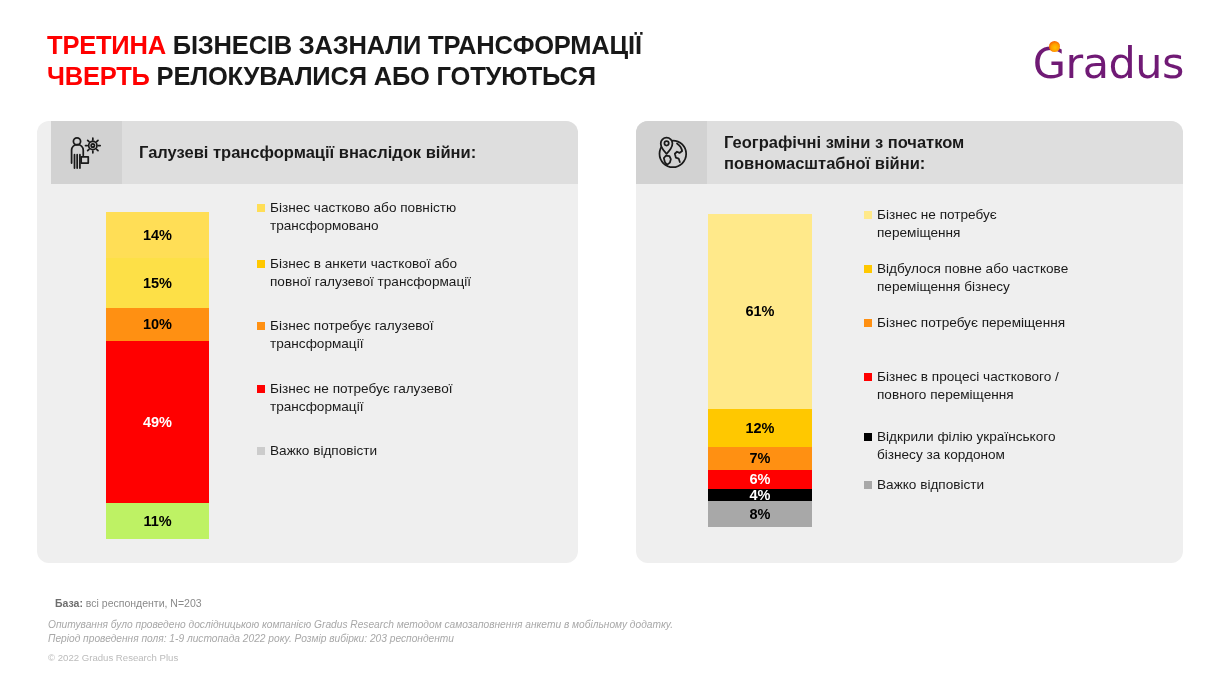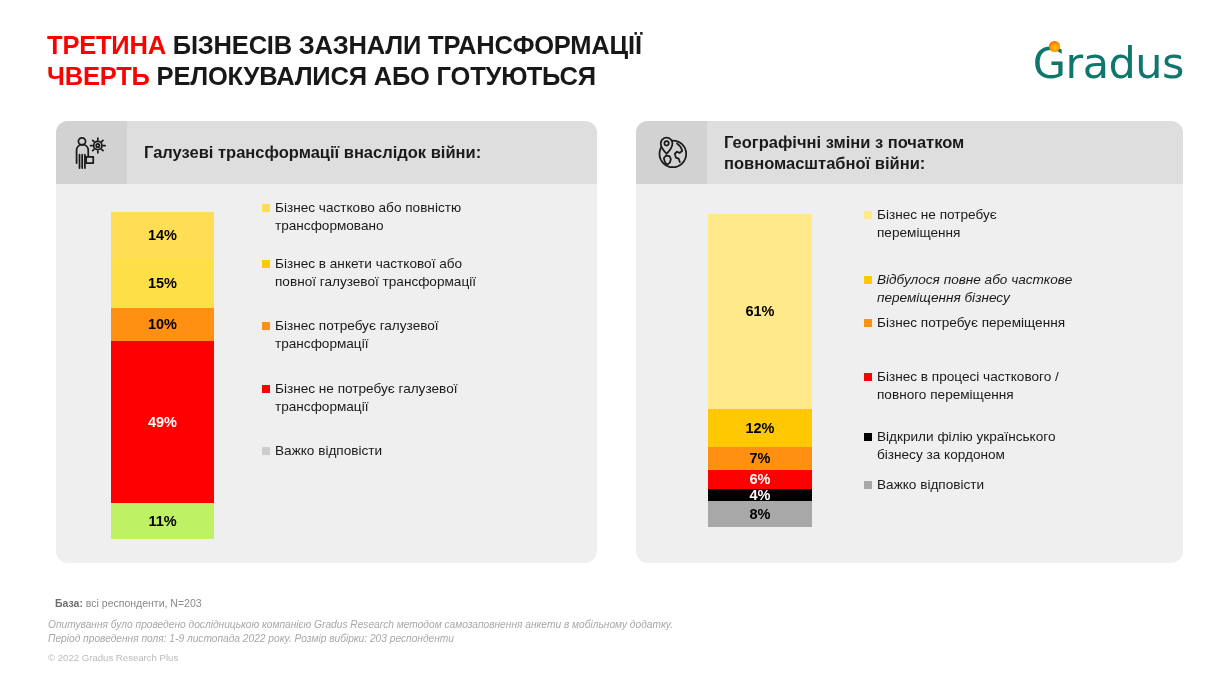--- a/index.html
+++ b/index.html
@@ -15,36 +15,36 @@
   .title {
     position: absolute; left: 47px; top: 30px;
     font-size: 25.5px; font-weight: bold; line-height: 31px;
     color: #181818; letter-spacing: -0.2px; white-space: nowrap;
   }
   .title .hl { color: #FF0000; }
 
   
   .logo { position: absolute; right: 42px; top: 38px; height: 50px; }
   .logo-word {
-    font-size: 43px; font-weight: 400; color: #0f766e;
+    font-size: 43px; font-weight: 400; color: #701a75;
     letter-spacing: -0.5px; line-height: 50px;
     font-family: "DejaVu Sans", sans-serif;
   }
   .logo-dot {
     position: absolute; left: 16px; top: 3px;
     width: 11px; height: 11px; border-radius: 50%;
     background: radial-gradient(circle at 55% 60%, #FFC000 0%, #FFA000 40%, #F03000 100%);
   }
 
   
   .panel {
     position: absolute; top: 121px; height: 442px;
     background: #EFEFEF; border-radius: 12px; overflow: hidden;
   }
-  #panel-left  { left: 56px;  width: 541px; }
+  #panel-left  { left: 37px;  width: 541px; padding-left: 14px; }
   #panel-right { left: 636px; width: 547px; }
 
   .panel-head {
     position: relative; height: 63px; background: #DEDEDE;
     display: flex; align-items: center;
   }
   .head-icon {
     width: 71px; height: 63px; background: #D2D2D2;
     display: flex; align-items: center; justify-content: center; flex: none;
   }
@@ -202,21 +202,21 @@
           <div class="seg" style="flex: 8 0 0px; background: rgb(168, 168, 168);">
             <span>8%</span>
           </div>
         </div>
       <div class="legend" id="legend-right">
           <div class="legend-item" style="top: 22px;">
             <span class="swatch" style="background: rgb(255, 233, 138);"></span>
             <span class="legend-text">Бізнес не потребує
 переміщення</span>
           </div>
-          <div class="legend-item" style="top: 87px; font-style: italic;">
+          <div class="legend-item" style="top: 76px;">
             <span class="swatch" style="background: rgb(255, 200, 0);"></span>
             <span class="legend-text">Відбулося повне або часткове
 переміщення бізнесу</span>
           </div>
           <div class="legend-item" style="top: 130px;">
             <span class="swatch" style="background: rgb(255, 144, 18);"></span>
             <span class="legend-text">Бізнес потребує переміщення</span>
           </div>
           <div class="legend-item" style="top: 184px;">
             <span class="swatch" style="background: rgb(255, 0, 0);"></span>

